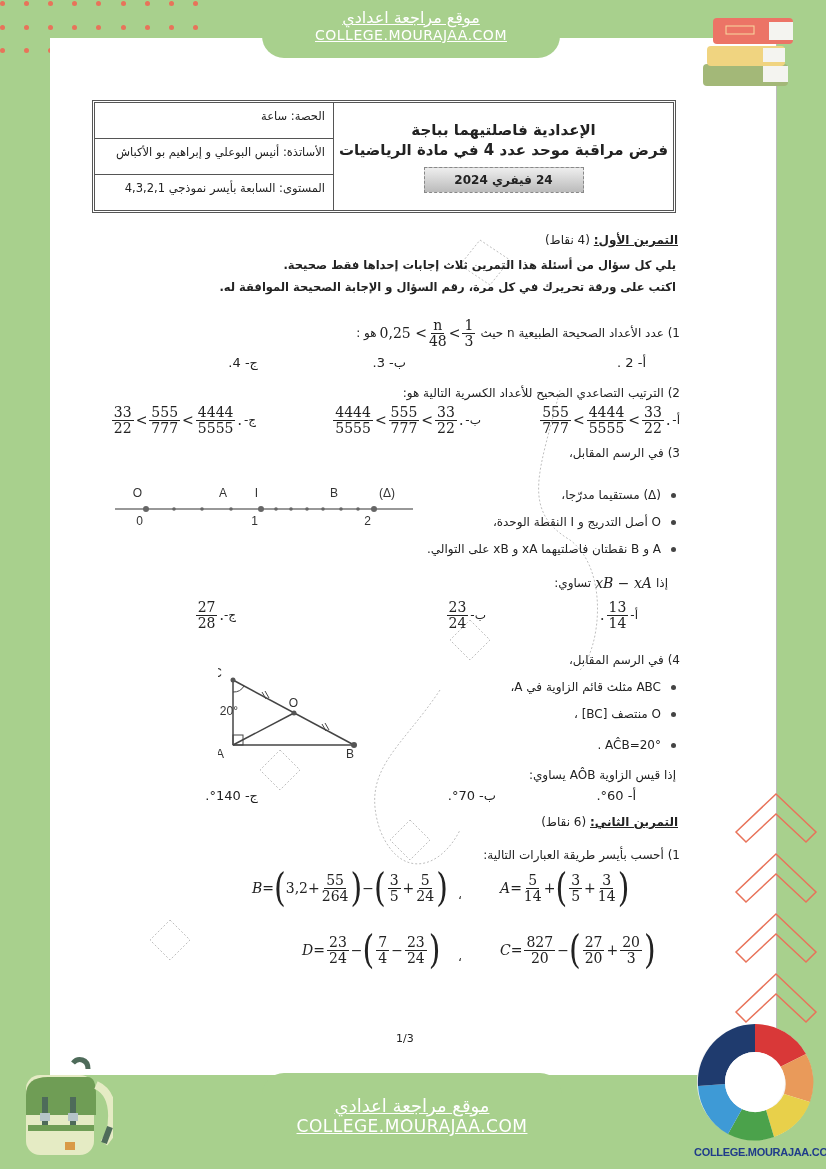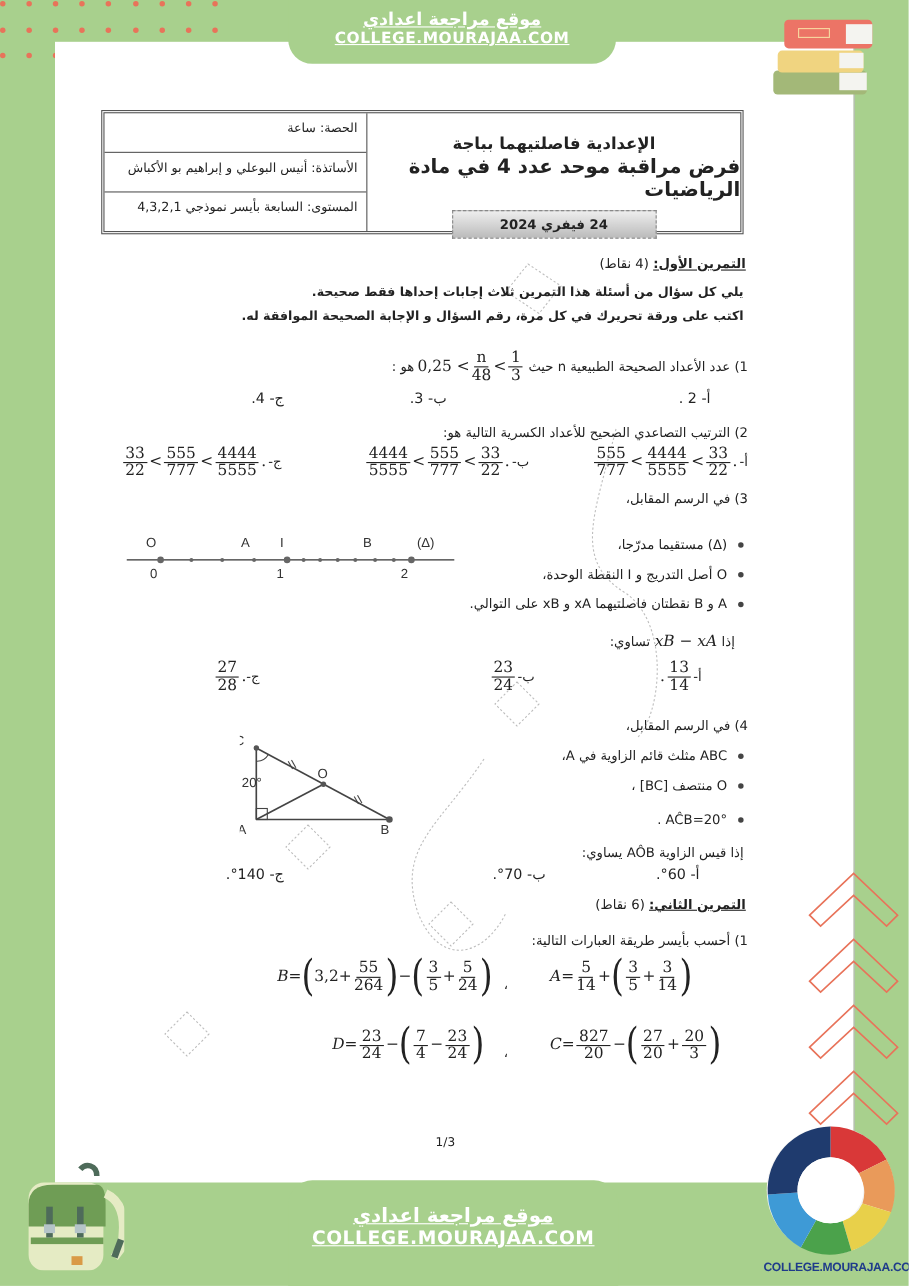--- a/index.html
+++ b/index.html
@@ -2,35 +2,35 @@
 <html><head>
 <meta charset="utf-8">
 <style>
   * { box-sizing: border-box; margin: 0; padding: 0; }
   html, body { width: 826px; height: 1169px; overflow: hidden; }
   body { position: relative; background: #a8d08d; font-family: "DejaVu Sans", sans-serif; color: #222; }
   .dot { position: absolute; width: 5px; height: 5px; border-radius: 50%; background: #e8735a; }
 
   .page { position: absolute; left: 50px; top: 38px; width: 726px; height: 1037px; background: #fff; }
 
-  .banner { position: absolute; background: #a8d08d; color: #fff; text-align: center; font-weight: bold; border-radius: 0 0 22px 22px; }
+  .banner { position: absolute; background: #a8d08d; color: #fff; text-align: center; font-weight: normal; border-radius: 0 0 22px 22px; }
   .banner .ar { font-size: 16px; text-decoration: underline; direction: rtl; }
   .banner .en { font-size: 14px; text-decoration: underline; letter-spacing: 0.5px; }
   .banner-top { left: 262px; top: 0; width: 298px; height: 58px; padding-top: 8px; }
   .banner-bottom { left: 262px; top: 1073px; width: 300px; height: 96px; padding-top: 22px; border-radius: 22px 22px 0 0; }
   .banner-bottom .ar { font-size: 18px; }
   .banner-bottom .en { font-size: 17px; }
 
   .doc { position: absolute; left: 0; top: 0; width: 826px; height: 1169px; direction: rtl; font-size: 12px; }
 
   .header-box { position: absolute; left: 92px; top: 100px; width: 584px; height: 113px; border: 3px double #555; display: flex; direction: rtl; }
   .header-right { width: 340px; border-left: 1px solid #555; display: flex; flex-direction: column; align-items: center; padding-top: 18px; }
   .header-right .school { font-size: 15px; font-weight: bold; }
-  .header-right .exam { font-size: 18px; font-weight: bold; margin-top: 2px; }
-  .header-right .date { margin-top: 8px; width: 186px; height: 26px; border: 1px dashed #888; background: linear-gradient(#eee, #bbb); text-align: center; font-size: 12px; font-weight: bold; line-height: 24px; }
+  .header-right .exam { font-size: 15px; font-weight: bold; margin-top: 2px; }
+  .header-right .date { margin-top: 8px; width: 160px; height: 26px; border: 1px dashed #888; background: linear-gradient(#eee, #bbb); text-align: center; font-size: 12px; font-weight: bold; line-height: 24px; }
   .header-left { flex: 1; display: flex; flex-direction: column; }
   .header-left .cell { flex: 1; border-bottom: 1px solid #555; padding: 6px 8px; font-size: 11.5px; }
   .header-left .cell:last-child { border-bottom: none; }
 
   .abs { position: absolute; white-space: nowrap; }
   .u { text-decoration: underline; font-weight: bold; }
 
   .frac { display: inline-flex; flex-direction: column; align-items: center; vertical-align: middle; font-family: "DejaVu Serif", serif; font-size: 14px; line-height: 1.05; margin: 0 2px; }
   .frac .n { border-bottom: 1px solid #222; padding: 0 2px; }
   .math { font-family: "DejaVu Serif", serif; font-size: 14px; direction: ltr; display: inline-flex; align-items: center; justify-content: space-between; }

